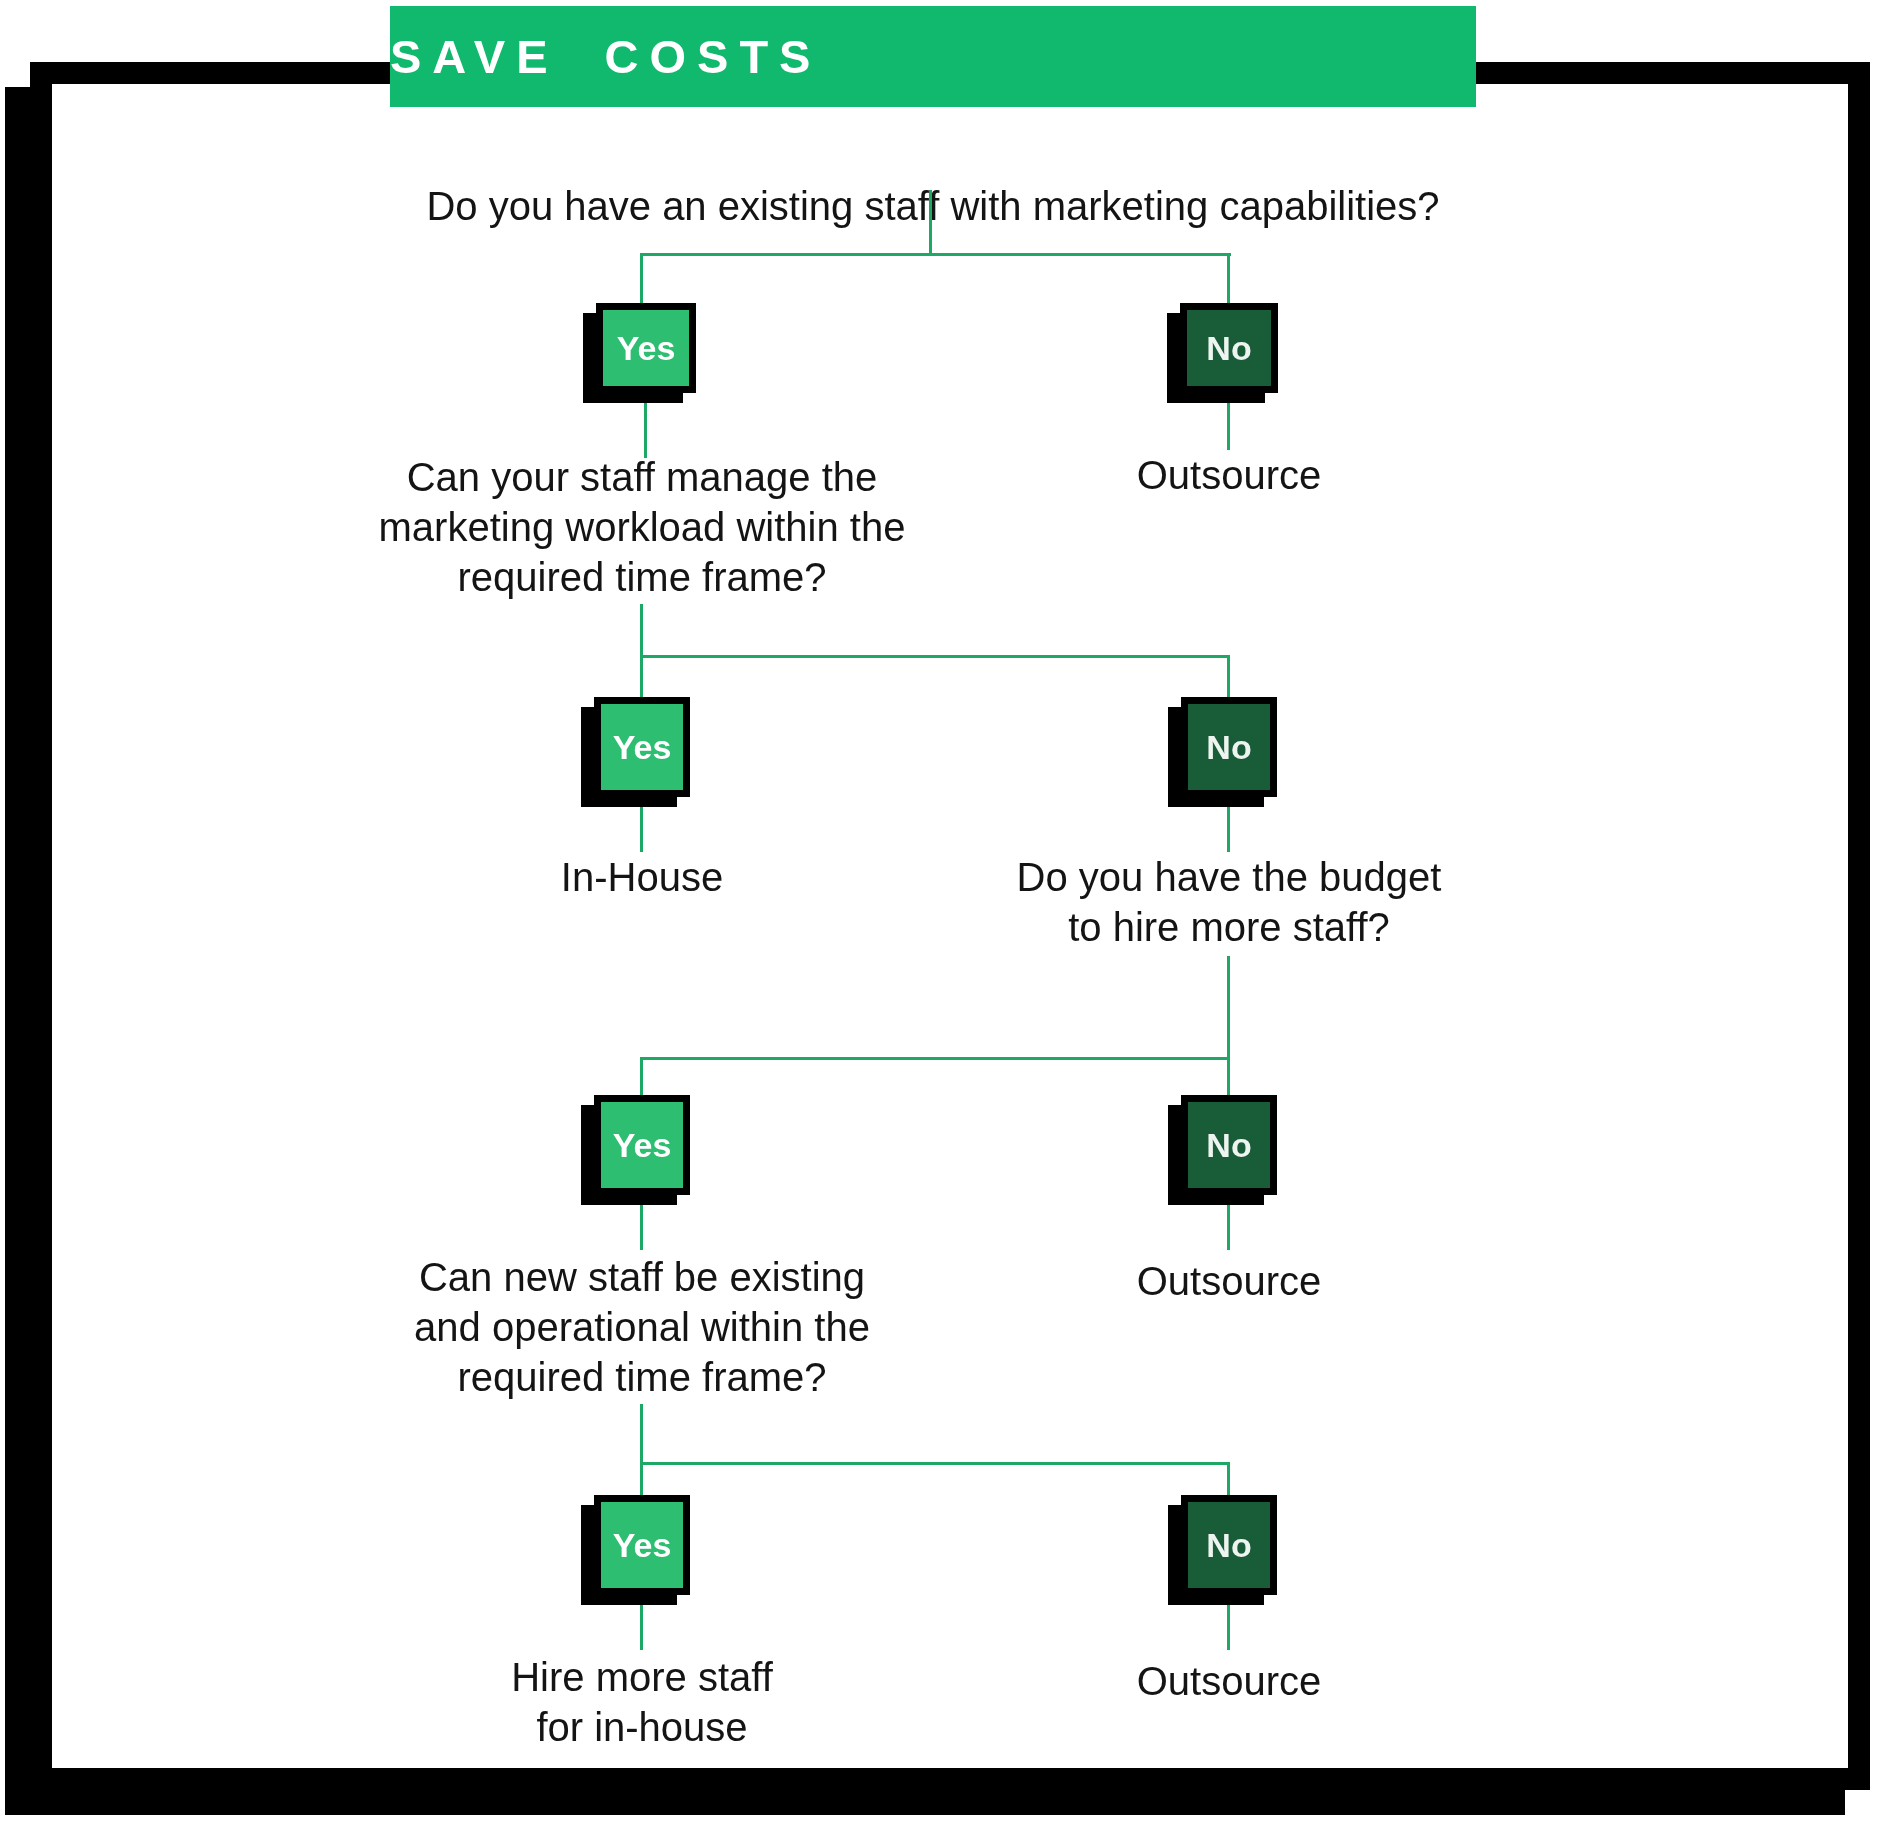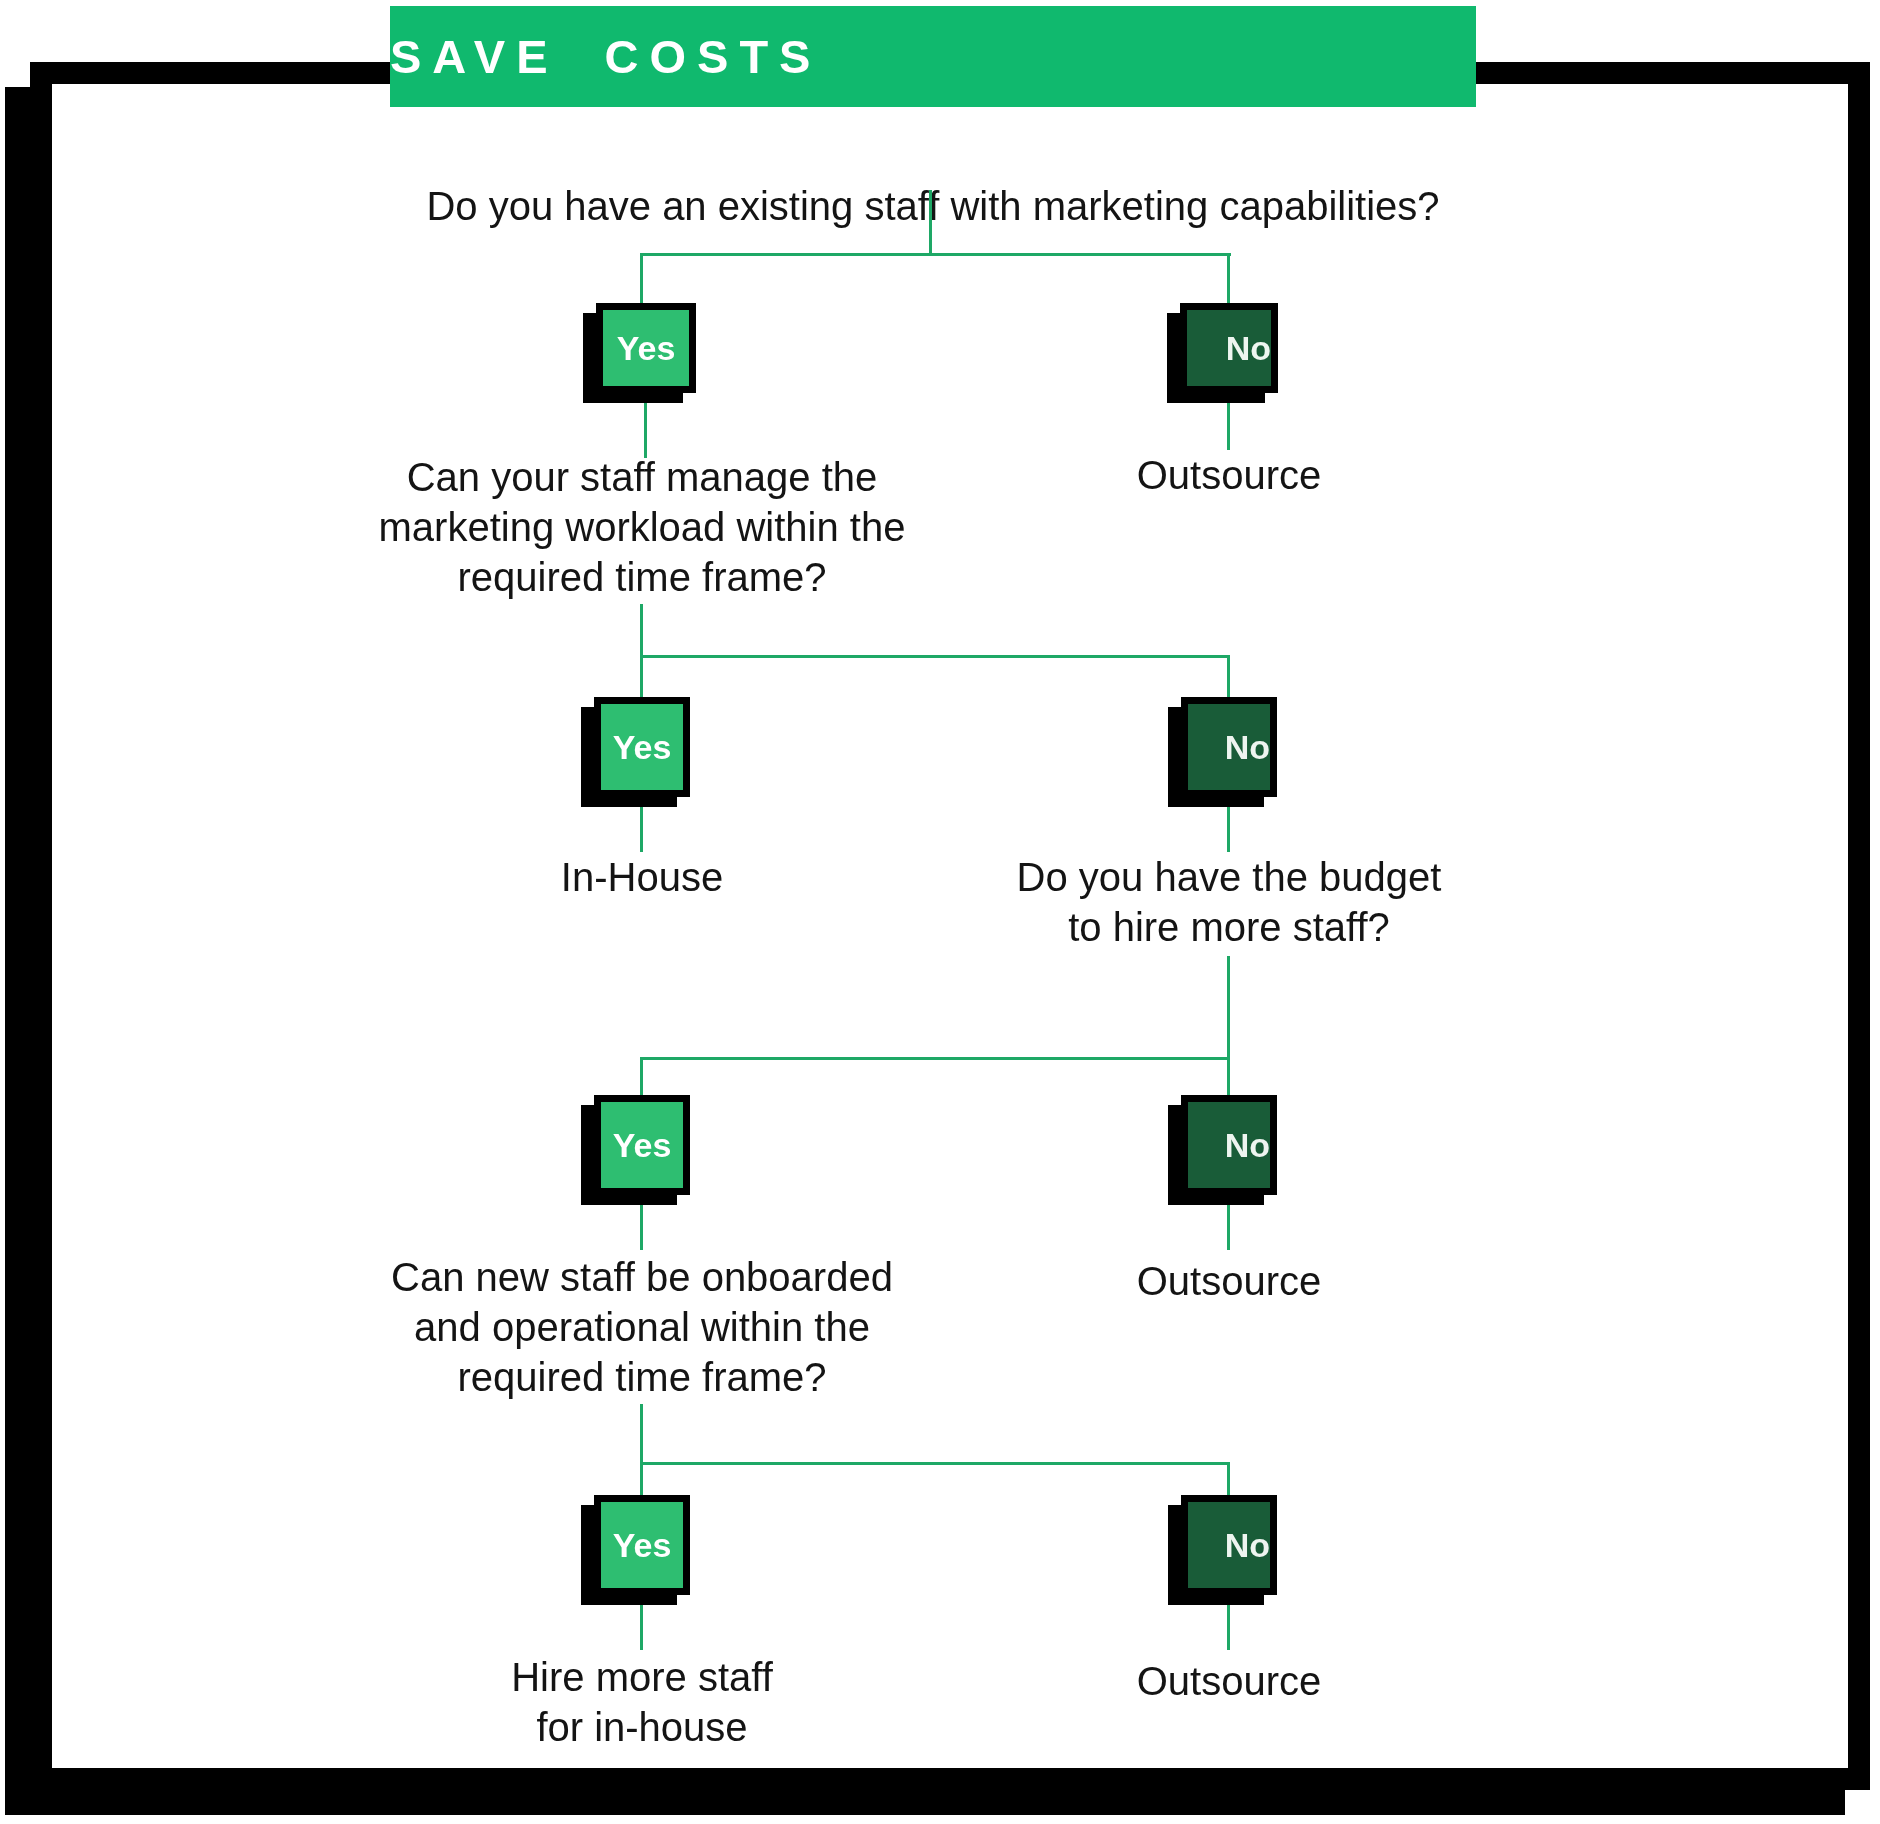--- a/index.html
+++ b/index.html
@@ -45,21 +45,21 @@
   .node{
     position:absolute;
     box-sizing:border-box;
     border:7px solid var(--frame-black);
     box-shadow:-13px 10px 0 0 var(--frame-black);
     display:flex;align-items:center;justify-content:center;
     font-weight:bold;font-size:34px;
     z-index:3;
   }
   .node.yes{background:var(--yes-green);color:#ffffff;text-align:right;}
-  .node.no{background:var(--no-green);color:#eef5f0;justify-content:flex-end;}
+  .node.no{background:var(--no-green);color:#eef5f0;}
   .line{position:absolute;background:var(--line-green);z-index:1;}
   .line.v{width:3px;}
   .line.h{height:3px;}
 </style>
 </head>
 <body>
 
 <div class="frame"></div>
 
 <div class="banner">
@@ -128,21 +128,21 @@
   <span>Yes</span>
 </div>
 <div class="node no" style="left:1181px;top:1095px;width:96px;height:100px;">
   <span>No</span>
 </div>
 
 <div class="line v" style="left:640px;top:1195px;height:55px;"></div>
 <div class="line v" style="left:1227px;top:1195px;height:55px;"></div>
 
 <div class="qtext" style="left:342px;top:1252px;width:600px;">
-  <div>Can new staff be onboarded</div>
+  <div>Can new staff be existing</div>
   <div>and operational within the</div>
   <div>required time frame?</div>
 </div>
 
 <div class="qtext" style="left:1029px;top:1256px;width:400px;">
   <div>Outsource</div>
 </div>
 
 <div class="line v" style="left:640px;top:1404px;height:58px;"></div>
 <div class="line h" style="left:640px;top:1462px;width:590px;"></div>

